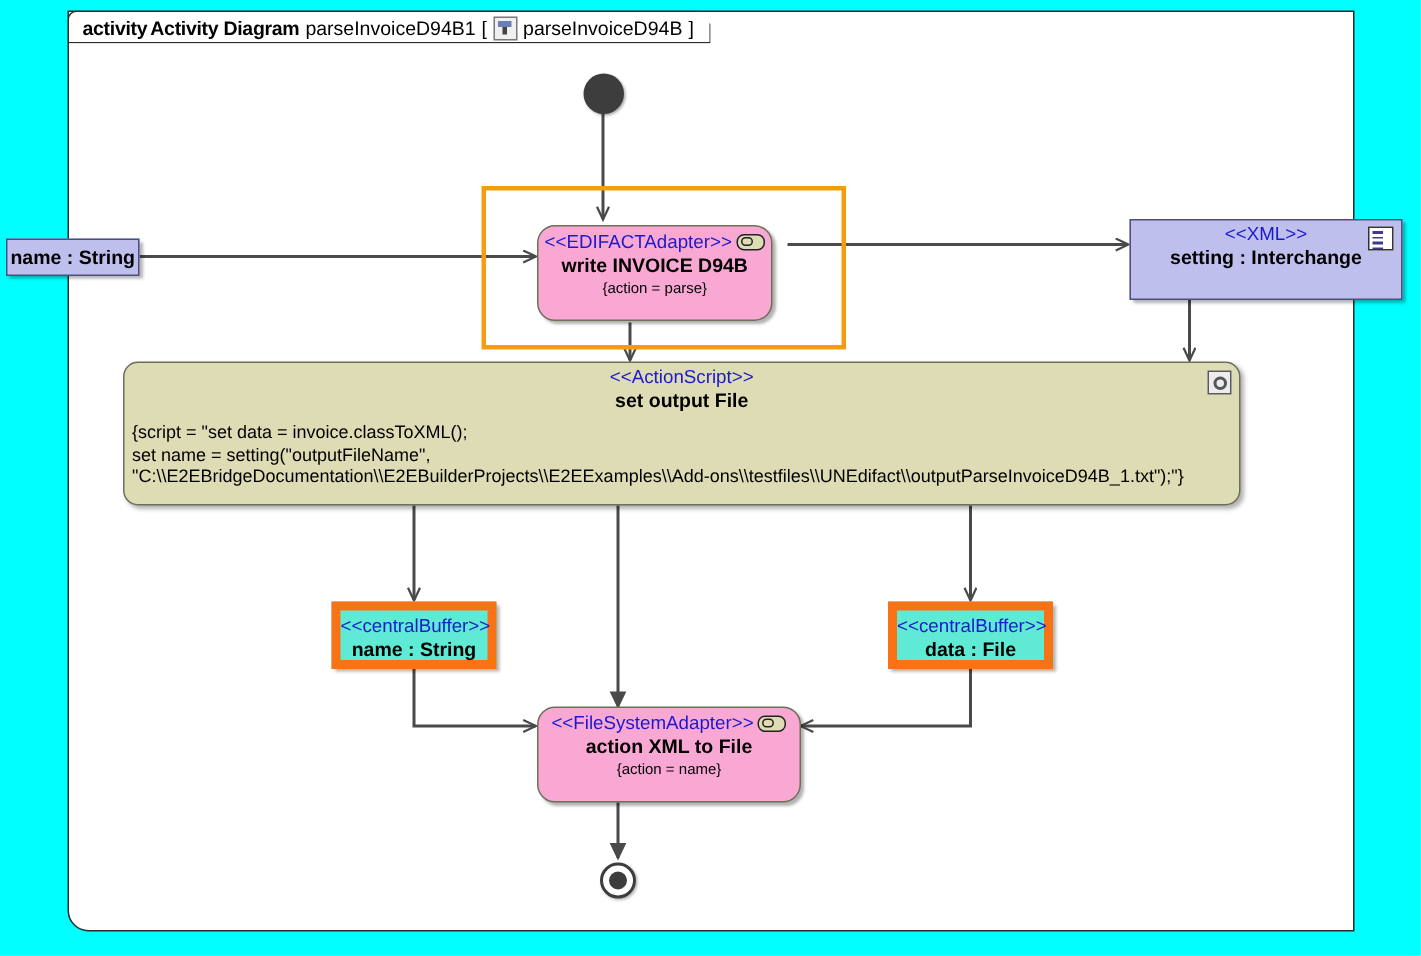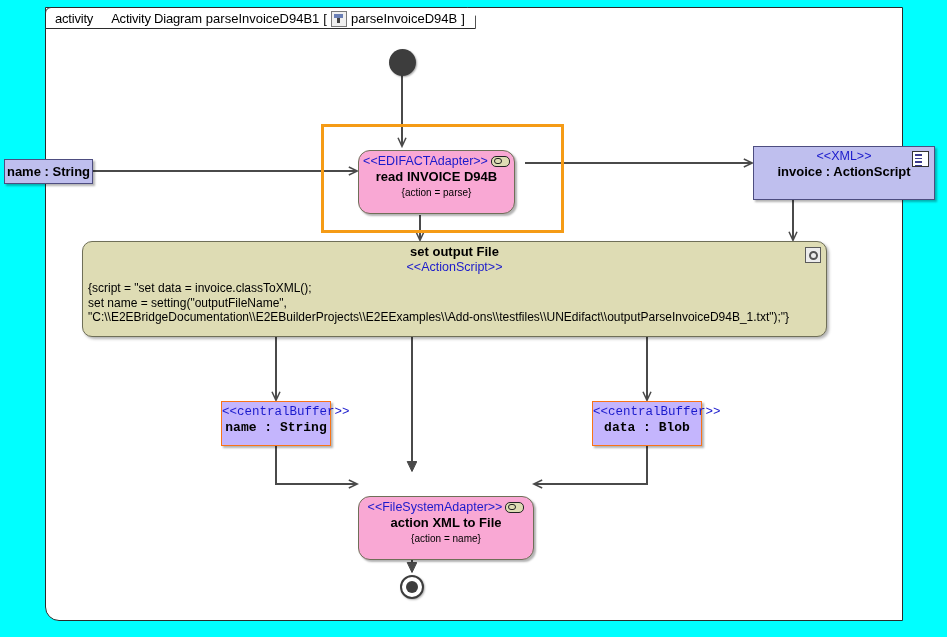--- a/index.html
+++ b/index.html
@@ -36,21 +36,21 @@
     padding: 1px 10px 0 9px;
     display: flex;
     align-items: center;
     gap: 0px;
     white-space: nowrap;
     font-size: 13px;
     color: #000;
     
     clip-path: polygon(0 0, calc(100% - 9px) 0, 100% 9px, 100% 100%, 0 100%);
   }
-  #frame-tab .kw { font-weight: normal; letter-spacing: -0.2px; }
+  #frame-tab .kw { font-weight: bold; letter-spacing: -0.2px; }
   #frame-tab .nm { margin-left: 4px; }
   #frame-tab .brk { margin-left: 4px; }
   .tabicon {
     display: inline-block;
     width: 14px; height: 14px;
     margin: 0 4px;
     background: #f0f0f0;
     border: 1px solid #7a7a7a;
     position: relative;
     vertical-align: middle;
@@ -96,24 +96,23 @@
     box-shadow: 2px 2px 2px rgba(0,0,0,0.30);
   }
   .action .meta {
     font-size: 10px;
     line-height: 15px;
     color: #000;
   }
 
   
   .objnode {
-    background: #c4b5fd;
-    border: 1px solid #f97316;
+    background: #5eead4;
+    border: 6px solid #f97316;
     box-shadow: 2px 2px 2px rgba(0,0,0,0.30);
-    font-family: Liberation Mono, monospace;
   }
   
   .lav {
     background: #bfbfee;
     border: 1px solid #4d4d80;
     box-shadow: 2px 2px 2px rgba(0,0,0,0.30);
   }
 
   
   #script-node {
@@ -195,21 +194,21 @@
 </style>
 </head>
 <body>
 
 <div id="stage">
 
   <div id="frame"></div>
 
   <div id="frame-tab">
     <span class="kw">activity</span>
-    <span class="kw" style="margin-left:18px">Activity Diagram</span>
+    <span class="kw" style="margin-left:2px">Activity Diagram</span>
     <span class="nm">parseInvoiceD94B1</span>
     <span class="brk">[</span>
     <span class="tabicon"></span>
     <span>parseInvoiceD94B</span>
     <span class="brk">]</span>
   </div>
 
   <svg id="wires">
     <defs>
       <marker id="ah" markerWidth="11" markerHeight="11" refX="9.2" refY="4.6" orient="auto" markerUnits="userSpaceOnUse">
@@ -251,57 +250,57 @@
     <span class="nname">name : String</span>
   </div>
 
   <div id="selection" style="left:321px;top:124px;width:243px;height:109px;"></div>
 
   <div class="node action" style="left:358px;top:150px;width:157px;height:64px;padding-top:3px;">
     <div class="stereo" style="display:flex;align-items:center;justify-content:center;">
       <span>&lt;&lt;EDIFACTAdapter&gt;&gt;</span>
       <span class="pinicon"></span>
     </div>
-    <div class="nname">read INVOICE D94B</div>
+    <div class="nname">write INVOICE D94B</div>
     <div class="meta">{action = parse}</div>
   </div>
 
   <div class="node lav" style="left:753px;top:146px;width:182px;height:54px;padding-top:2px;">
     <div class="doc-ic" style="right:5px;top:4px;">
       <span></span>
         <span></span>
         <span></span>
         <span></span>
     </div>
     <div class="stereo">&lt;&lt;XML&gt;&gt;</div>
-    <div class="nname">invoice : ActionScript</div>
+    <div class="nname">setting : Interchange</div>
   </div>
 
   <div class="node" id="script-node" style="left:82px;top:241px;width:745px;height:96px;padding-top:2px;">
     <div class="cornicon" style="right:5px;top:5px;">
       <i class="gear-g"></i>
     </div>
+    <div class="hdr stereo">&lt;&lt;ActionScript&gt;&gt;</div>
     <div class="hdr nname">set output File</div>
-    <div class="hdr stereo">&lt;&lt;ActionScript&gt;&gt;</div>
     <div class="scriptbody" style="margin-top:6px;">{script = "set data = invoice.classToXML();</div>
     <div class="scriptbody">set name = setting("outputFileName",</div>
     <div class="scriptbody">"C:\\E2EBridgeDocumentation\\E2EBuilderProjects\\E2EExamples\\Add-ons\\testfiles\\UNEdifact\\outputParseInvoiceD94B_1.txt");"}</div>
   </div>
 
   <div class="node objnode" style="left:221px;top:401px;width:110px;height:45px;padding-top:3px;">
     <div class="stereo">&lt;&lt;centralBuffer&gt;&gt;</div>
     <div class="nname">name : String</div>
   </div>
 
   <div class="node objnode" style="left:592px;top:401px;width:110px;height:45px;padding-top:3px;">
     <div class="stereo">&lt;&lt;centralBuffer&gt;&gt;</div>
-    <div class="nname">data : Blob</div>
-  </div>
-
-  <div class="node action" style="left:358px;top:496px;width:176px;height:64px;padding-top:3px;">
+    <div class="nname">data : File</div>
+  </div>
+
+  <div class="node action" style="left:358px;top:471px;width:176px;height:64px;padding-top:3px;">
     <div class="stereo" style="display:flex;align-items:center;justify-content:center;">
       <span>&lt;&lt;FileSystemAdapter&gt;&gt;</span>
       <span class="pinicon"></span>
     </div>
     <div class="nname">action XML to File</div>
     <div class="meta">{action = name}</div>
   </div>
 
   <div style="position:absolute;left:400px;top:575px;width:24px;height:24px;border-radius:50%;border:2px solid #3d3d3d;background:#fff;box-sizing:border-box;box-shadow:1px 1px 2px rgba(0,0,0,.3);">
     <div style="position:absolute;left:4px;top:4px;width:12px;height:12px;border-radius:50%;background:#3d3d3d;"></div>

